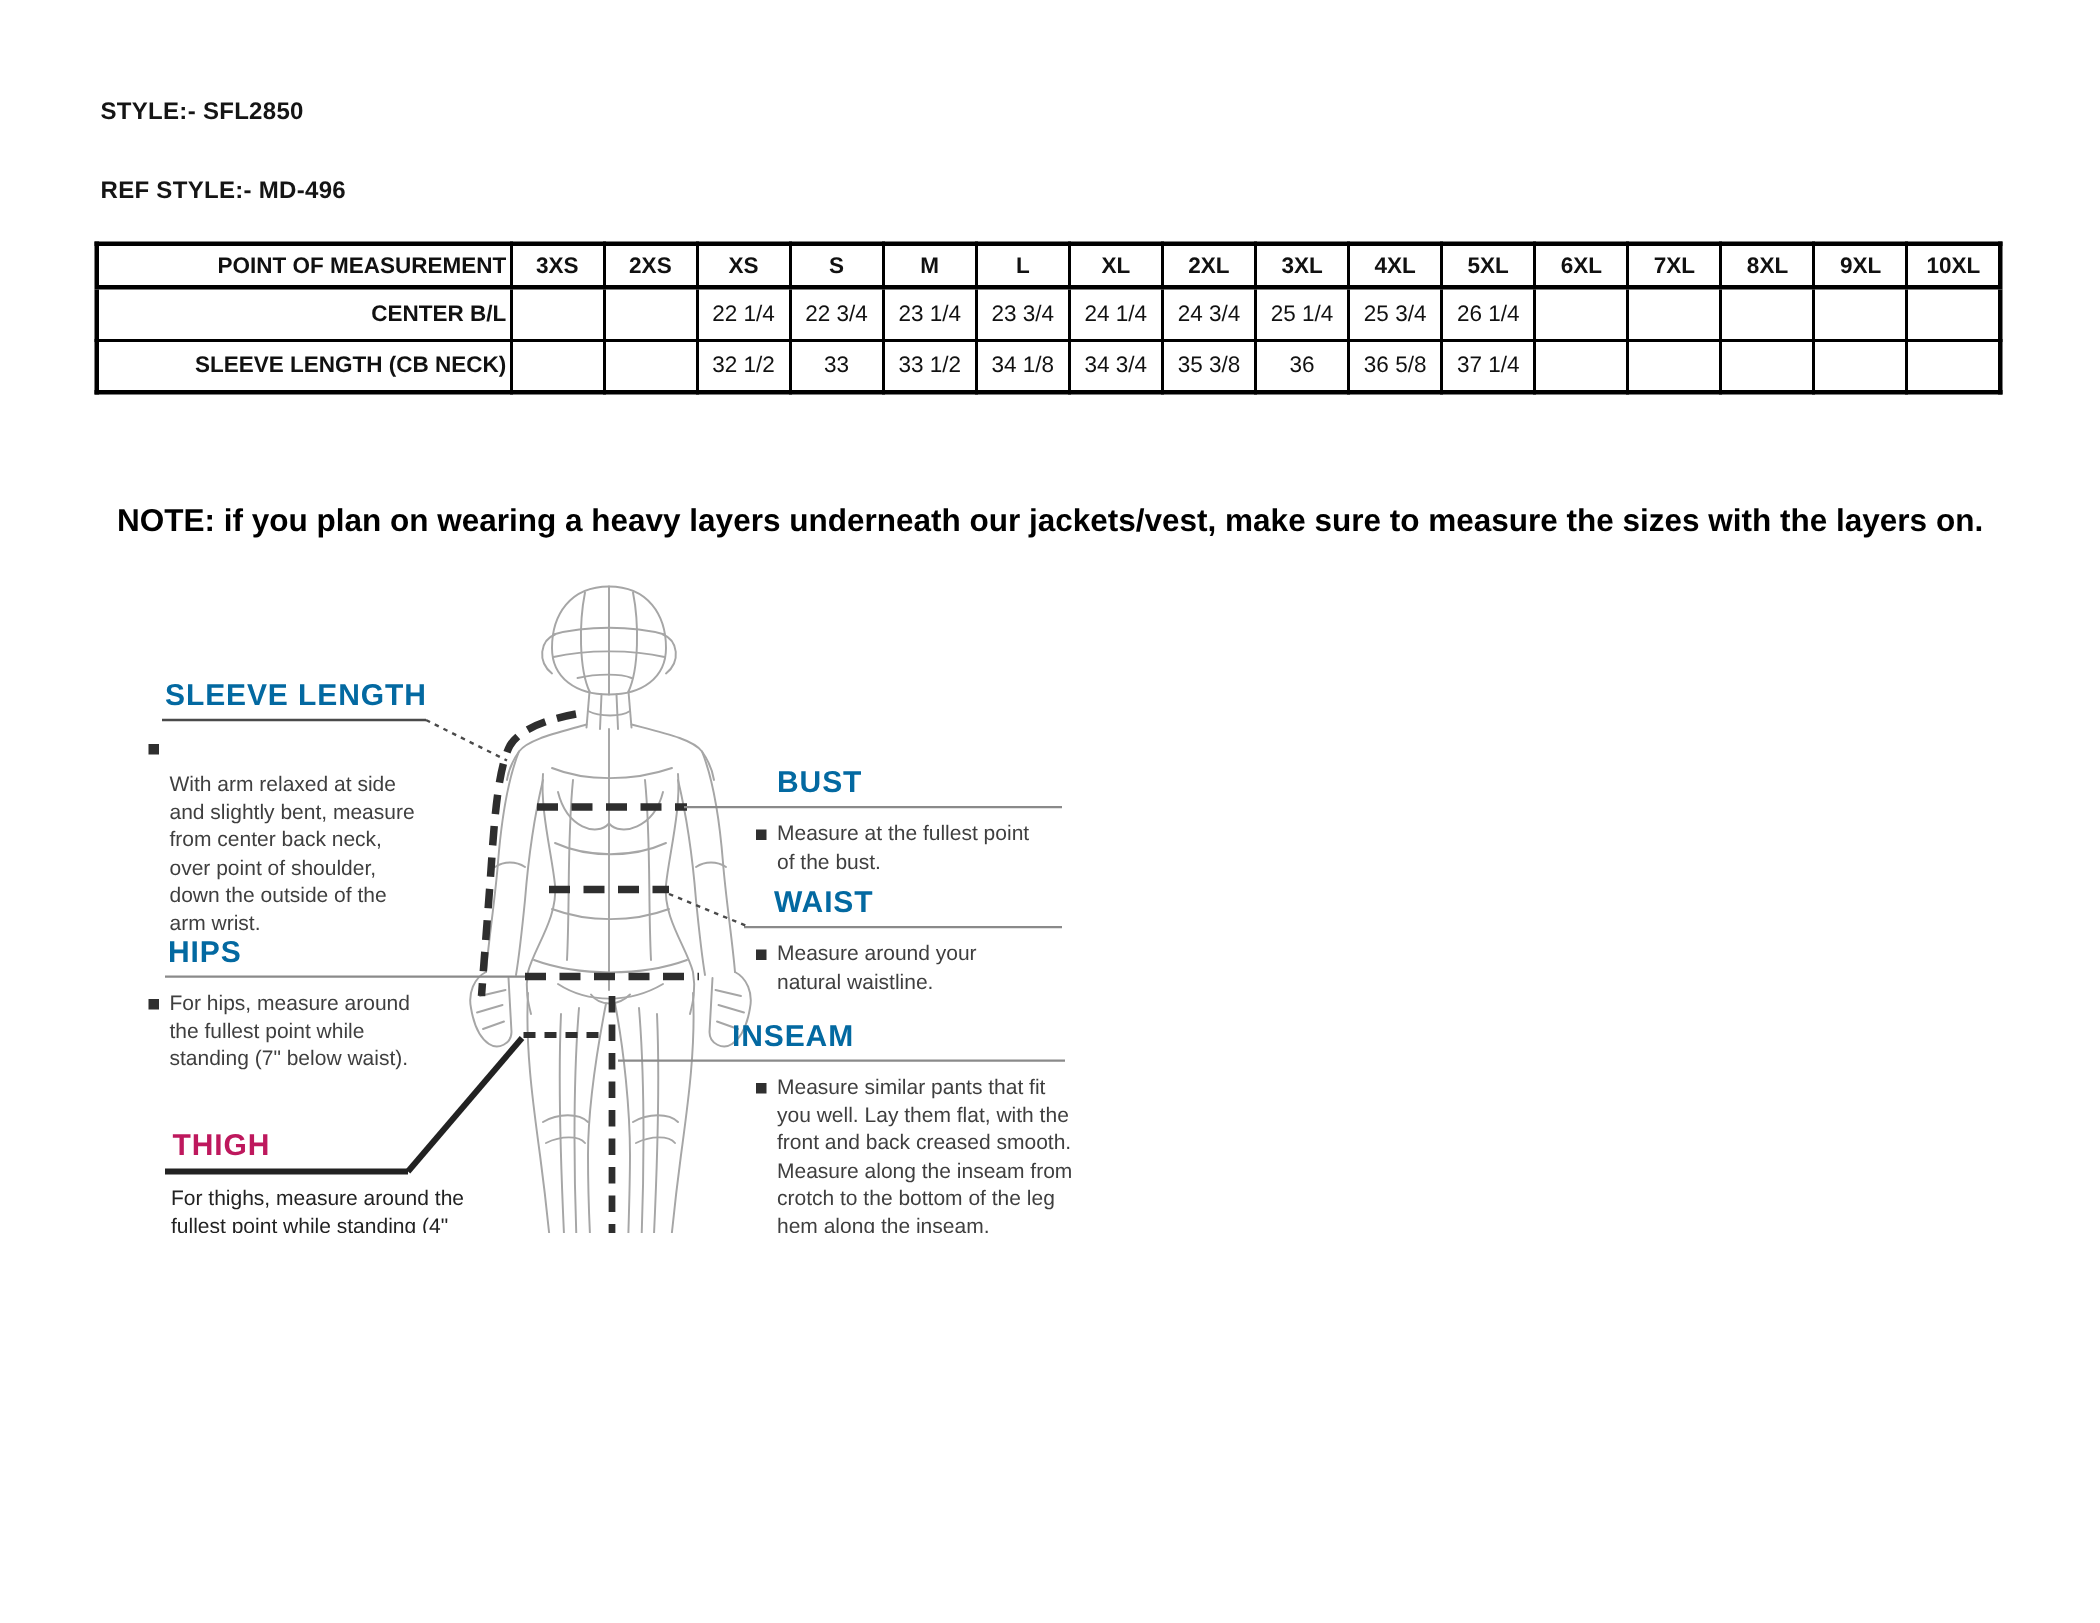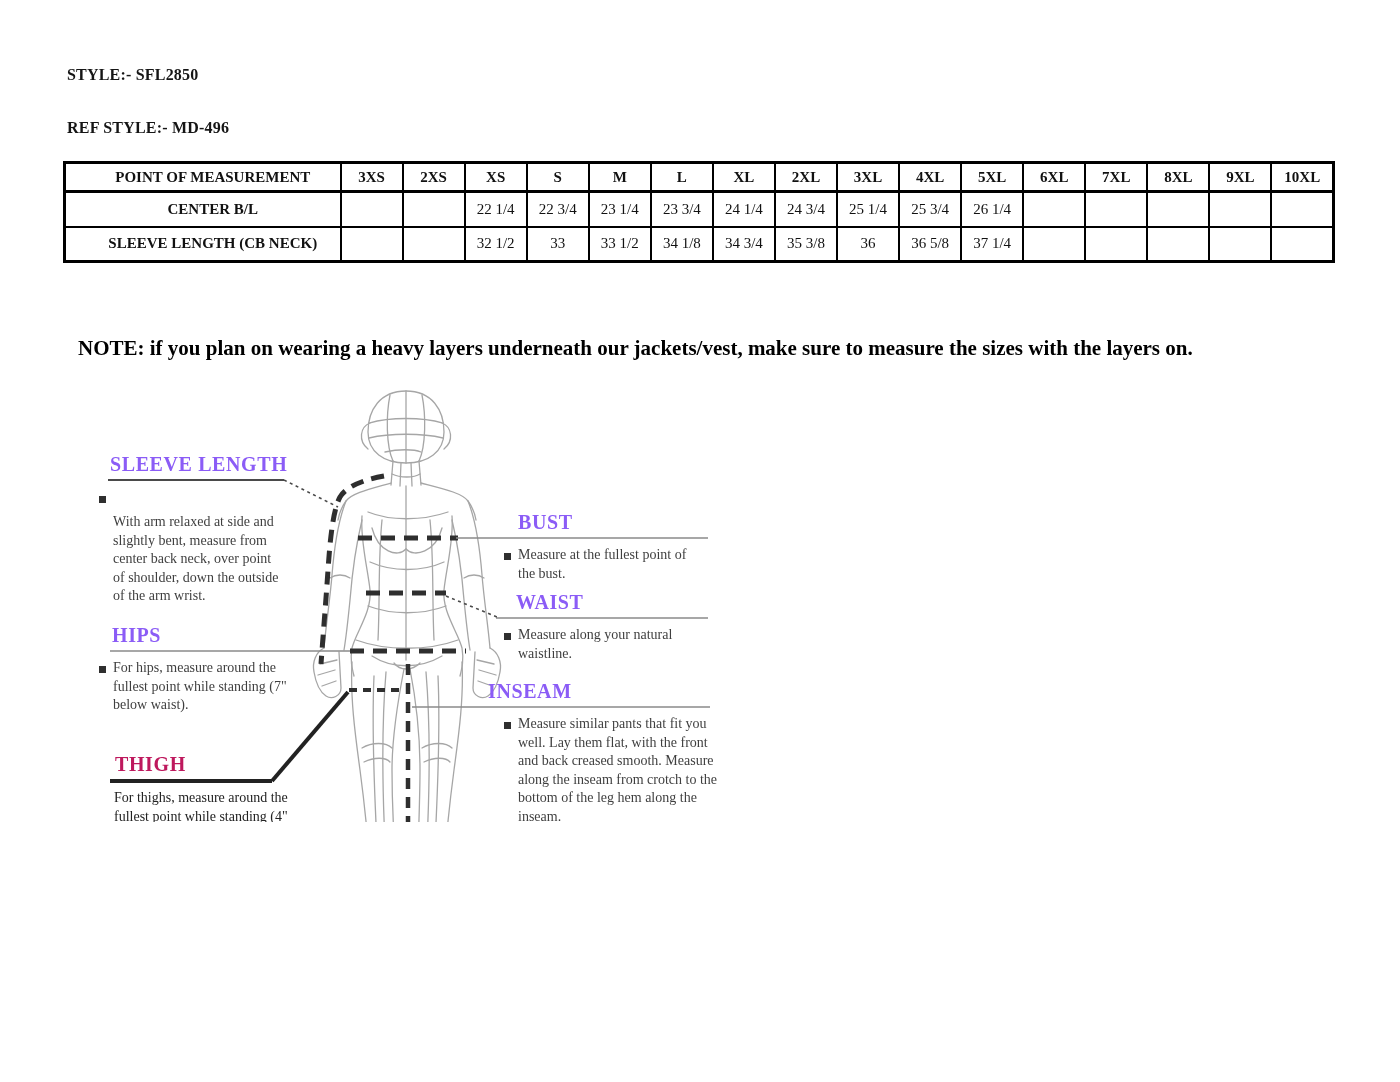--- a/index.html
+++ b/index.html
@@ -1,51 +1,51 @@
 <!DOCTYPE html>
 <html><head>
 <meta charset="utf-8">
 <style>
   * { margin:0; padding:0; box-sizing:border-box; }
   html,body { background:#ffffff; }
   .page {
     position:relative;
     width:1400px; height:822px;
     background:#ffffff;
-    font-family:Liberation Serif, serif;
+    font-family:Liberation Sans, sans-serif;
     color:#111;
     overflow:hidden;
   }
   .doc-header-line { position:absolute; left:67px; font-weight:bold; font-size:16px; color:#151515; letter-spacing:.2px; }
   .style-line { top:66px; }
   .ref-line  { top:119px; }
 
   
   .size-table-wrap { position:absolute; left:63px; top:161px; width:1272px; }
   table.size-table {
     border-collapse:collapse; table-layout:fixed;
     width:1272px; border:3px solid #000;
     font-size:15px;
   }
   table.size-table th, table.size-table td {
     border:2px solid #000; text-align:center; vertical-align:middle;
     padding:0 2px; overflow:hidden; white-space:nowrap;
   }
   table.size-table thead th { height:29px; font-weight:bold; border-bottom:3px solid #000; }
   table.size-table tbody td { height:35px; font-weight:normal; }
-  table.size-table .rowlabel { text-align:center; padding-left:22px; font-weight:bold; width:276px; }
+  table.size-table .rowlabel { text-align:right; padding-left:22px; font-weight:bold; width:276px; }
 
   
   .note-line { position:absolute; left:78px; top:336px; font-weight:bold; font-size:21px; color:#000000; }
 
   
   .diagram-svg { position:absolute; left:0; top:0; width:780px; height:950px; pointer-events:none; }
   .callout-title {
     position:absolute; font-size:20px; font-weight:700; letter-spacing:.6px;
-    color:#8b5cf6; white-space:nowrap; z-index:2;
+    color:#0369a1; white-space:nowrap; z-index:2;
   }
   .callout-text {
     position:absolute; font-size:14px; line-height:18.5px; color:#3f3f3f; z-index:2;
   }
   .callout-text.dark { color:#222; }
   .bullet-sq {
     position:absolute; width:7px; height:7px; background:#2f2f2f; z-index:2;
   }
 </style>
 </head>
@@ -234,19 +234,19 @@
 
   <div class="callout-title" style="left:115px; top:753px; color:#be185d;">THIGH</div>
   <div class="callout-text dark" style="left:114px; top:789px; width:205px;">For thighs, measure around the fullest point while standing (4" below crotch)</div>
 
   <div class="callout-title" style="left:518px; top:511px;">BUST</div>
   <div class="bullet-sq" style="left:504px; top:553px;"></div>
   <div class="callout-text" style="left:518px; top:546px; width:178px;">Measure at the fullest point of the bust.</div>
 
   <div class="callout-title" style="left:516px; top:591px;">WAIST</div>
   <div class="bullet-sq" style="left:504px; top:633px;"></div>
-  <div class="callout-text" style="left:518px; top:626px; width:178px;">Measure along your natural waistline.</div>
+  <div class="callout-text" style="left:518px; top:626px; width:178px;">Measure around your natural waistline.</div>
 
   <div class="callout-title" style="left:488px; top:680px;">INSEAM</div>
   <div class="bullet-sq" style="left:504px; top:722px;"></div>
   <div class="callout-text" style="left:518px; top:715px; width:202px;">Measure similar pants that fit you well. Lay them flat, with the front and back creased smooth. Measure along the inseam from crotch to the bottom of the leg hem along the inseam.</div>
 
 </div>
 
 </body></html>

